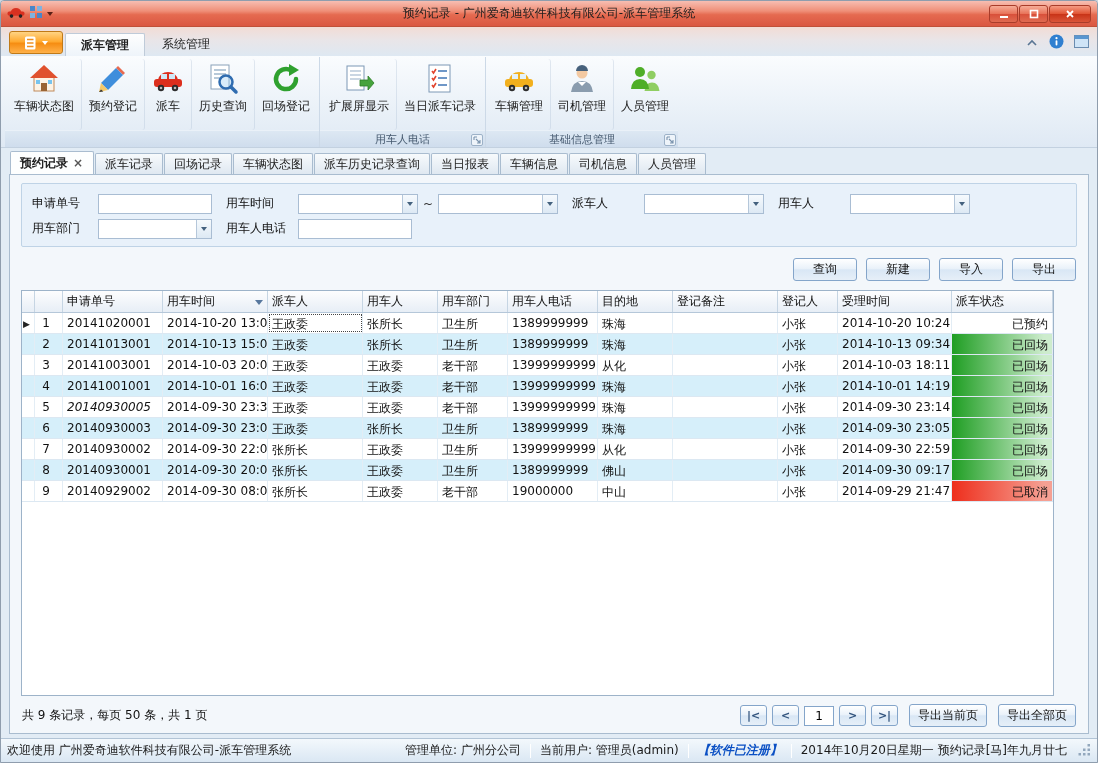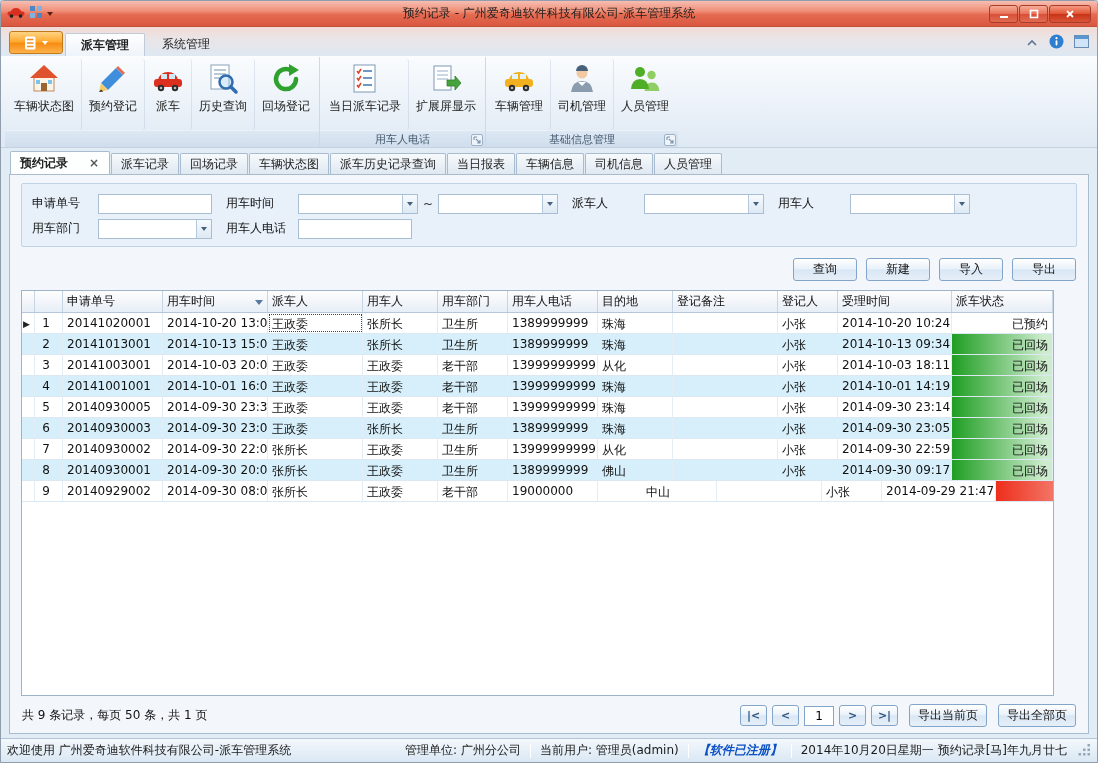--- a/index.html
+++ b/index.html
@@ -43,21 +43,21 @@
   .rbtn:last-child { border-right:none; }
   .rbtn svg { width:32px; height:32px; flex:none; }
   .rbtn span { font-size:12px; white-space:nowrap; color:#1c1c1c; }
   .rgroup-caption { height:17px; flex:none; position:relative; display:flex; align-items:center; justify-content:center;
     font-size:11px; color:#45596f; background:linear-gradient(#dde8f3, #cfdded); border-top:1px solid #eaf1f8; }
   .launcher { position:absolute; right:2px; top:3px; width:12px; height:12px; border:1px solid #9db2c8;
     border-radius:2px; background:#eef4fa; display:flex; align-items:center; justify-content:center; }
 
   
   .doctabs { height:26px; flex:none; display:flex; align-items:flex-end; gap:1px; padding:3px 9px 0; background:#e2ecf5; }
-  .doctab { height:21px; padding:0 9px; display:flex; align-items:center; gap:20px; white-space:nowrap;
+  .doctab { height:21px; padding:0 9px; display:flex; align-items:center; gap:4px; white-space:nowrap;
     background:linear-gradient(#f7fafc, #dfe8f1); border:1px solid #a9bccf; border-bottom:none; border-radius:2px 2px 0 0; color:#222; }
   .doctab.active { height:23px; background:#fdfefe; font-weight:bold; }
   .tabclose { color:#555; font-size:12px; line-height:1; padding:0 1px; }
 
   
   .content { flex:1; margin:0 8px 4px; background:#f3f7fb; border:1px solid #a9bccf; display:flex; flex-direction:column;
     padding:8px 11px 6px; overflow:hidden; }
 
   .filterbox { flex:none; background:#e8f1fa; border:1px solid #bfd3e6; border-radius:2px; padding:7px 10px 5px; }
   .frow { display:flex; align-items:center; height:25px; }
@@ -242,39 +242,39 @@
           <span>回场登记</span>
         </div>
       </div>
       <div class="rgroup-caption"></div>
     </div>
 
     <div class="rgroup">
       <div class="rgroup-buttons">
         <div class="rbtn">
           <svg viewBox="0 0 32 32">
+            <rect x="4" y="3" width="17" height="24" fill="#fff" stroke="#7d98b5"></rect>
+            <line x1="7" y1="8" x2="18" y2="8" stroke="#b8c9da" stroke-width="1.4"></line>
+            <line x1="7" y1="12" x2="18" y2="12" stroke="#b8c9da" stroke-width="1.4"></line>
+            <line x1="7" y1="16" x2="18" y2="16" stroke="#b8c9da" stroke-width="1.4"></line>
+            <polygon points="17,17 25,17 25,13 31,20 25,27 25,23 17,23" fill="#46a33c" stroke="#2e7d28" stroke-width="0.8"></polygon>
+          </svg>
+          <span>扩展屏显示</span>
+        </div>
+        <div class="rbtn">
+          <svg viewBox="0 0 32 32">
             <rect x="5" y="2" width="21" height="27" fill="#fff" stroke="#7d98b5"></rect>
             <polyline points="8,8 9.5,10 12,6" stroke="#e2452f" stroke-width="1.6" fill="none"></polyline>
             <line x1="14" y1="8" x2="23" y2="8" stroke="#3f74b5" stroke-width="1.6"></line>
             <polyline points="8,15 9.5,17 12,13" stroke="#e2452f" stroke-width="1.6" fill="none"></polyline>
             <line x1="14" y1="15" x2="23" y2="15" stroke="#3f74b5" stroke-width="1.6"></line>
             <polyline points="8,22 9.5,24 12,20" stroke="#e2452f" stroke-width="1.6" fill="none"></polyline>
             <line x1="14" y1="22" x2="23" y2="22" stroke="#3f74b5" stroke-width="1.6"></line>
           </svg>
           <span>当日派车记录</span>
-        </div>
-        <div class="rbtn">
-          <svg viewBox="0 0 32 32">
-            <rect x="4" y="3" width="17" height="24" fill="#fff" stroke="#7d98b5"></rect>
-            <line x1="7" y1="8" x2="18" y2="8" stroke="#b8c9da" stroke-width="1.4"></line>
-            <line x1="7" y1="12" x2="18" y2="12" stroke="#b8c9da" stroke-width="1.4"></line>
-            <line x1="7" y1="16" x2="18" y2="16" stroke="#b8c9da" stroke-width="1.4"></line>
-            <polygon points="17,17 25,17 25,13 31,20 25,27 25,23 17,23" fill="#46a33c" stroke="#2e7d28" stroke-width="0.8"></polygon>
-          </svg>
-          <span>扩展屏显示</span>
         </div>
       </div>
       <div class="rgroup-caption">
         <span>用车人电话</span>
         <span class="launcher">
           <svg width="9" height="9">
               <path d="M1 1 h3 M1 1 v3 M3 3 l4 4 M7 4 v3 h-3" stroke="#7a93ad" stroke-width="1.1" fill="none"></path>
             </svg>
         </span>
       </div>
@@ -507,21 +507,21 @@
             <div class="gcell" style="width: 90px;">13999999999</div>
             <div class="gcell" style="width: 75px;">珠海</div>
             <div class="gcell" style="width: 105px;"></div>
             <div class="gcell" style="width: 60px;">小张</div>
             <div class="gcell" style="width: 114px;">2014-10-01 14:19</div>
             <div class="gcell gstatus status-returned" style="width: 101px;">已回场</div>
           </div>
           <div class="gridrow">
             <div class="gcell ind" style="width: 13px;"></div>
             <div class="gcell num" style="width: 28px;">5</div>
-            <div class="gcell" style="width: 100px;">20140930005</div>
+            <div class="gcell" style="width: 100px; font-style: italic;">20140930005</div>
             <div class="gcell" style="width: 105px;">2014-09-30 23:30</div>
             <div class="gcell" style="width: 95px;">王政委</div>
             <div class="gcell" style="width: 75px;">王政委</div>
             <div class="gcell" style="width: 70px;">老干部</div>
             <div class="gcell" style="width: 90px;">13999999999</div>
             <div class="gcell" style="width: 75px;">珠海</div>
             <div class="gcell" style="width: 105px;"></div>
             <div class="gcell" style="width: 60px;">小张</div>
             <div class="gcell" style="width: 114px;">2014-09-30 23:14</div>
             <div class="gcell gstatus status-returned" style="width: 101px;">已回场</div>
@@ -573,21 +573,21 @@
           </div>
           <div class="gridrow">
             <div class="gcell ind" style="width: 13px;"></div>
             <div class="gcell num" style="width: 28px;">9</div>
             <div class="gcell" style="width: 100px;">20140929002</div>
             <div class="gcell" style="width: 105px;">2014-09-30 08:00</div>
             <div class="gcell" style="width: 95px;">张所长</div>
             <div class="gcell" style="width: 75px;">王政委</div>
             <div class="gcell" style="width: 70px;">老干部</div>
             <div class="gcell" style="width: 90px;">19000000</div>
-            <div class="gcell" style="width: 75px; margin-left: 44px;">中山</div>
+            <div class="gcell" style="width: 75px;">中山</div>
             <div class="gcell" style="width: 105px;"></div>
             <div class="gcell" style="width: 60px;">小张</div>
             <div class="gcell" style="width: 114px;">2014-09-29 21:47</div>
             <div class="gcell gstatus status-cancelled" style="width: 101px;">已取消</div>
           </div>
         </div>
     </div>
 
     <div class="pagerrow">
       <span>共 9 条记录，每页 50 条，共 1 页</span>

